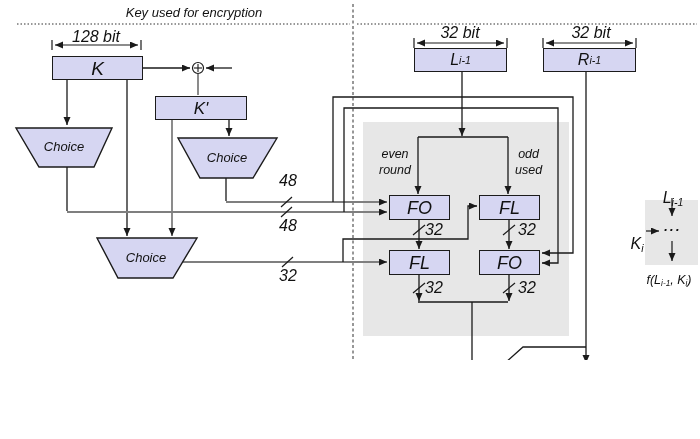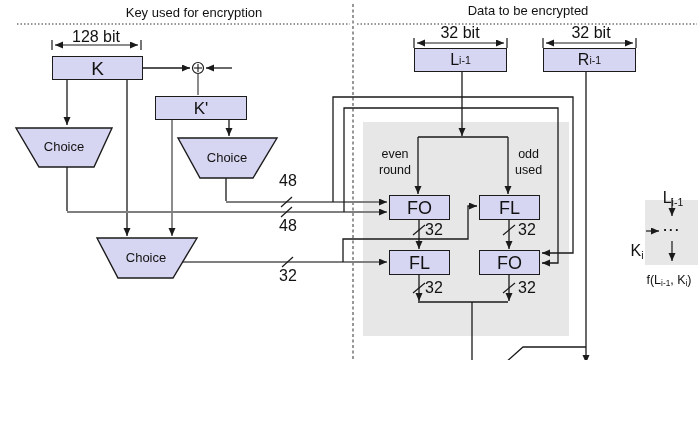--- a/index.html
+++ b/index.html
@@ -1,18 +1,18 @@
 <!DOCTYPE html>
 <html><head>
 <meta charset="utf-8">
 <style>
   html,body{margin:0;padding:0;background:#fff;}
   .stage{
     position:relative;width:700px;height:360px;background:#ffffff;
-    font-family:"Liberation Sans",sans-serif;color:#111;overflow:hidden;
+    font-family:"Liberation Sans",sans-serif;color:#111;overflow:hidden;font-style:italic;
   }
   svg.layer{position:absolute;left:0;top:0;}
   .node{
     position:absolute;box-sizing:border-box;
     border:1.5px solid #1b1b1b;background:#d6d6f2;
     display:flex;align-items:center;justify-content:center;
     line-height:1;
   }
   .lbl{position:absolute;transform:translate(-50%,-50%);white-space:pre-line;line-height:1.25;}
   .lbl-left{position:absolute;white-space:pre-line;line-height:1.3;text-align:center;}
@@ -119,21 +119,20 @@
     <g fill="none" stroke="#1a1a1a" stroke-width="1.2">
       <path d="M672,198 V216" marker-end="url(#arr)"></path>
       <path d="M646,231 H659" marker-end="url(#arr)"></path>
       <path d="M672,241 V261" marker-end="url(#arr)"></path>
     </g>
 
     <circle cx="694" cy="464" r="46" fill="none" stroke="#9a9a9a" stroke-width="2.2"></circle>
   </svg>
 
   <div class="lbl fs13" style="left:194px;top:13px">Key used for encryption</div>
-  <div class="lbl fs13" style="left:528px;top:11px">Data to be encrypted</div>
 
   <div class="lbl fs12" style="left:96px;top:37px">128 bit</div>
   <div class="lbl fs12" style="left:460px;top:33px">32 bit</div>
   <div class="lbl fs12" style="left:591px;top:33px">32 bit</div>
 
   <div class="node fs19" style="left:52px;top:56px;width:91px;height:24px">
       <span>K</span>
     </div>
   <div class="node fs17" style="left:155px;top:96px;width:92px;height:24px">
       <span>K'</span>
@@ -184,21 +183,21 @@
       <span class="sub">i</span>
   </div>
   <div class="node fs16" style="left:543px;top:407px;width:94px;height:24px">
     <span>R</span>
       <span class="sub">i</span>
   </div>
 
   <div class="lbl fs12" style="left:673px;top:189px">
     <span>L</span><span class="sub">i-1</span>
   </div>
-  <div class="lbl fs12" style="left:637px;top:242px">
+  <div class="lbl fs12" style="left:637px;top:235px">
     <span>K</span><span class="sub">i</span>
   </div>
   <div class="lbl dots" style="left:672px;top:230px">···</div>
   <div class="lbl fs125" style="left:669px;top:281px;white-space:nowrap">
     <span>f(L</span><span class="sub">i-1</span><span>, K</span><span class="sub">i</span><span>)</span>
   </div>
 
 </div>
 
 </body></html>

